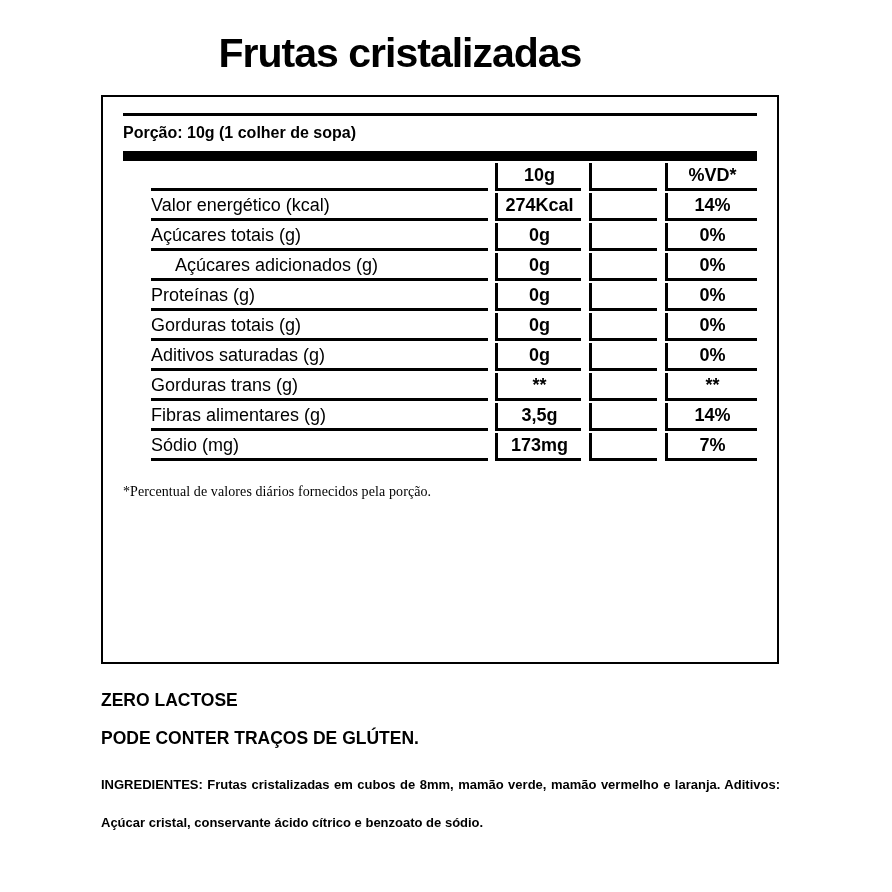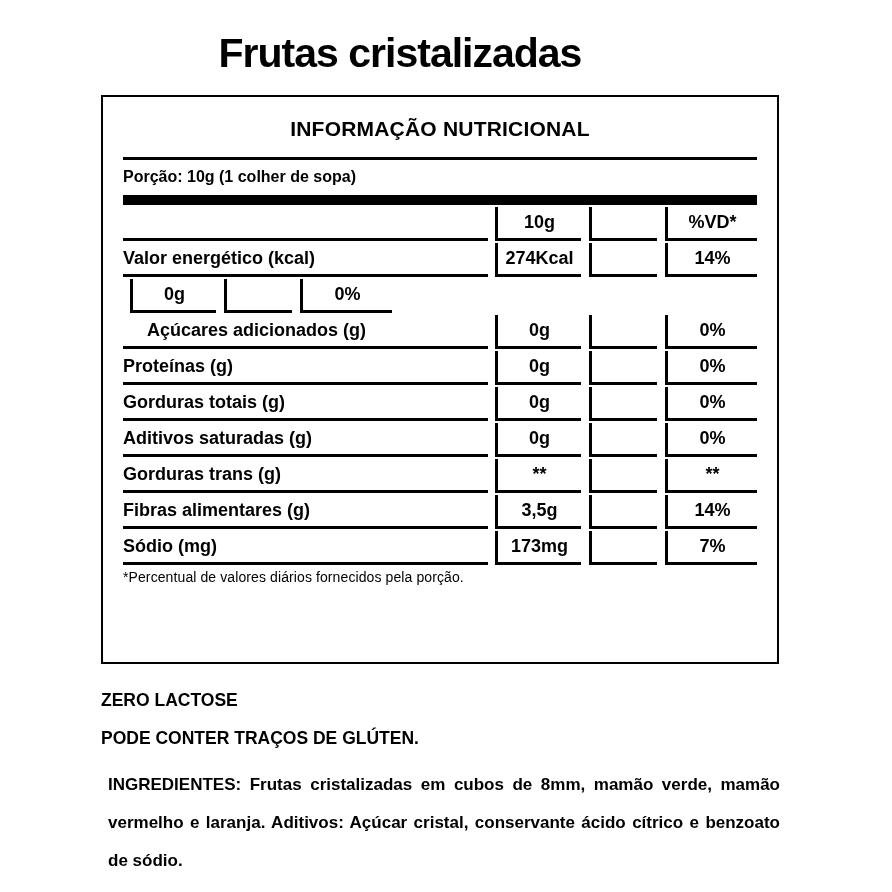--- a/index.html
+++ b/index.html
@@ -49,80 +49,80 @@
     font-weight: 700;
     margin-top: 8px;
   }
   .thick-bar {
     height: 10px;
     background: #000;
     margin-top: 9px;
   }
   .nrow {
     display: flex;
-    height: 34px;
+    height: 28px;
     margin-top: 2px;
     align-items: stretch;
+    margin-left: 28px;
   }
   .c-label {
     flex: 1;
     border-bottom: 3px solid #000;
     display: flex;
     align-items: center;
     font-size: 18px;
-    font-weight: 700;
+    font-weight: 400;
     white-space: nowrap;
   }
   .c-label.indent { padding-left: 24px; }
   .cell {
     border-left: 3px solid #000;
     border-bottom: 3px solid #000;
     display: flex;
     align-items: center;
     justify-content: center;
     font-size: 18px;
     font-weight: 700;
     box-sizing: border-box;
   }
   .c-amount { width: 86px; margin-left: 7px; }
   .c-blank  { width: 68px; margin-left: 8px; }
   .c-dv     { width: 92px; margin-left: 8px; }
   .footnote {
     font-size: 14px;
     font-weight: 400;
-    margin-top: 4px;
+    margin-top: 23px;
     letter-spacing: 0.1px;
+    font-family: Liberation Serif, serif;
   }
   .bottom-block {
     position: absolute;
     left: 101px;
     top: 690px;
     width: 679px;
   }
   .claim {
     font-size: 17.5px;
     font-weight: 700;
     margin: 0 0 17px 0;
   }
   .ingredients {
-    font-size: 17px;
+    font-size: 13px;
     font-weight: 700;
     text-align: justify;
     line-height: 38px;
     margin-top: 12px;
-    margin-left: 7px;
   }
 </style>
 </head>
 <body>
 
 <div class="main-title">Frutas cristalizadas</div>
 
 <div class="label-box">
-  <div class="nutri-title">INFORMAÇÃO NUTRICIONAL</div>
   <div class="thin-rule"></div>
   <div class="portion">Porção: 10g (1 colher de sopa)</div>
   <div class="thick-bar"></div>
 
   <div>
     <div class="nrow">
       <div class="c-label"></div>
       <div class="cell c-amount">10g</div>
       <div class="cell c-blank"></div>
       <div class="cell c-dv">%VD*</div>
@@ -130,20 +130,21 @@
     <div id="table-body">
   <div class="nrow">
     <div class="c-label">Valor energético (kcal)</div>
     <div class="cell c-amount">274Kcal</div>
     <div class="cell c-blank"></div>
     <div class="cell c-dv">14%</div>
   </div>
 
 
   <div class="nrow">
+    <div class="c-label">Açúcares totais (g)</div>
     <div class="cell c-amount">0g</div>
     <div class="cell c-blank"></div>
     <div class="cell c-dv">0%</div>
   </div>
 
   <div class="nrow">
     <div class="c-label indent">Açúcares adicionados (g)</div>
     <div class="cell c-amount">0g</div>
     <div class="cell c-blank"></div>
     <div class="cell c-dv">0%</div>

